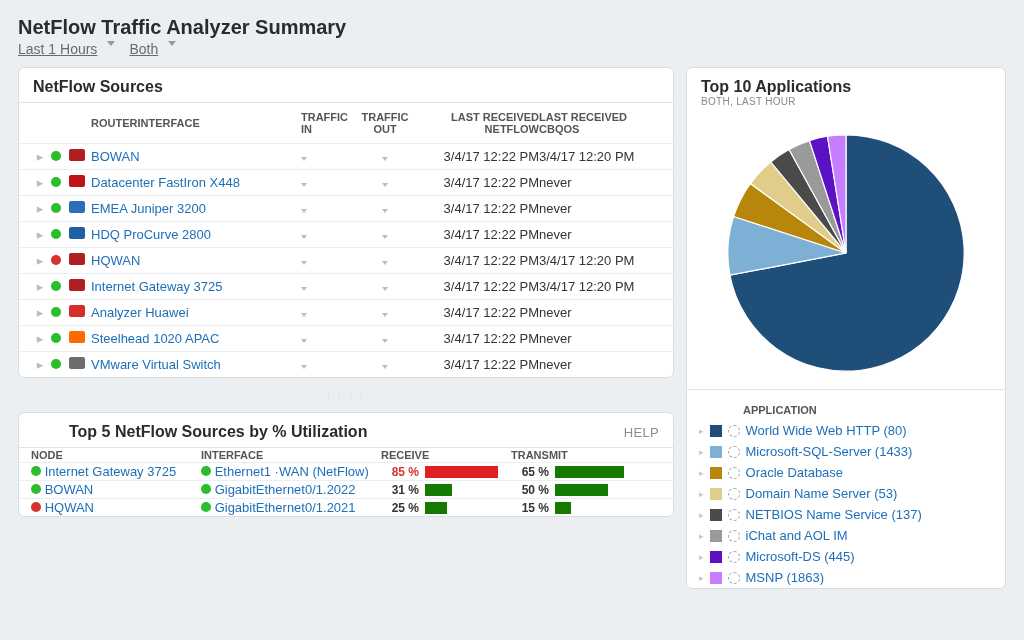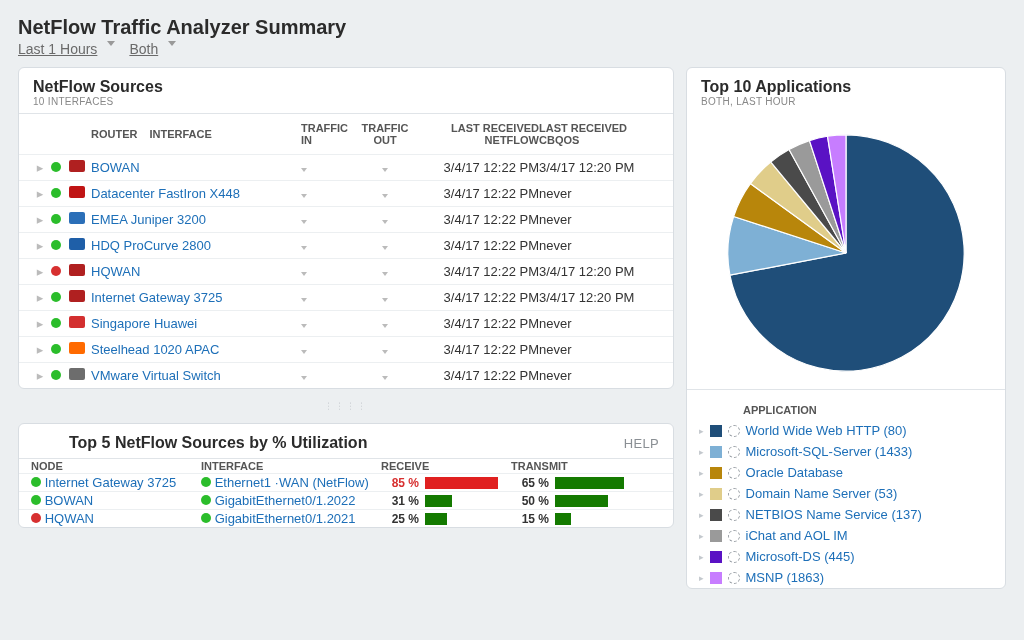--- a/index.html
+++ b/index.html
@@ -71,27 +71,26 @@
         <span class="caret"></span>
       </span>
 </div>
 
 <div class="layout">
   <div class="col-left">
 
     <div class="panel">
       <div class="panel-head">
         <h2>NetFlow Sources</h2>
-        <div class="sub">10 INTERFACES</div>
       </div>
       <div class="thead">
         <div class="c-expand"></div>
             <div class="c-status"></div>
             <div class="c-logo"></div>
-        <div class="c-if" style="display:flex;gap:12px;">
+        <div class="c-if" style="display:flex;">
           <span>ROUTER</span>
           <span>INTERFACE</span>
         </div>
         <div class="c-tin" style="white-space:pre-line;">TRAFFIC IN</div>
         <div class="c-tout" style="white-space:pre-line;">TRAFFIC OUT</div>
         <div class="c-nf" style="white-space:pre-line;">LAST RECEIVED NETFLOW</div>
         <div class="c-cb" style="white-space:pre-line;">LAST RECEIVED CBQOS</div>
       </div>
       <div id="sources-body">
             <div class="trow">
@@ -151,21 +150,21 @@
               <div class="c-if"><span class="ifname">Internet Gateway 3725</span></div>
               <div class="c-tin"><span class="caret sm"></span></div>
               <div class="c-tout"><span class="caret sm"></span></div>
               <div class="c-nf">3/4/17 12:22 PM</div>
               <div class="c-cb">3/4/17 12:20 PM</div>
             </div>
             <div class="trow">
               <div class="c-expand">▸</div>
               <div class="c-status"><span class="dot green"></span></div>
               <div class="c-logo"><span class="logo" style="background:#d32f2f"></span></div>
-              <div class="c-if"><span class="ifname">Singapore Huawei</span></div>
+              <div class="c-if"><span class="ifname">Analyzer Huawei</span></div>
               <div class="c-tin"><span class="caret sm"></span></div>
               <div class="c-tout"><span class="caret sm"></span></div>
               <div class="c-nf">3/4/17 12:22 PM</div>
               <div class="c-cb">never</div>
             </div>
             <div class="trow">
               <div class="c-expand">▸</div>
               <div class="c-status"><span class="dot green"></span></div>
               <div class="c-logo"><span class="logo" style="background:#ff6a00"></span></div>
               <div class="c-if"><span class="ifname">Steelhead 1020 APAC</span></div>

